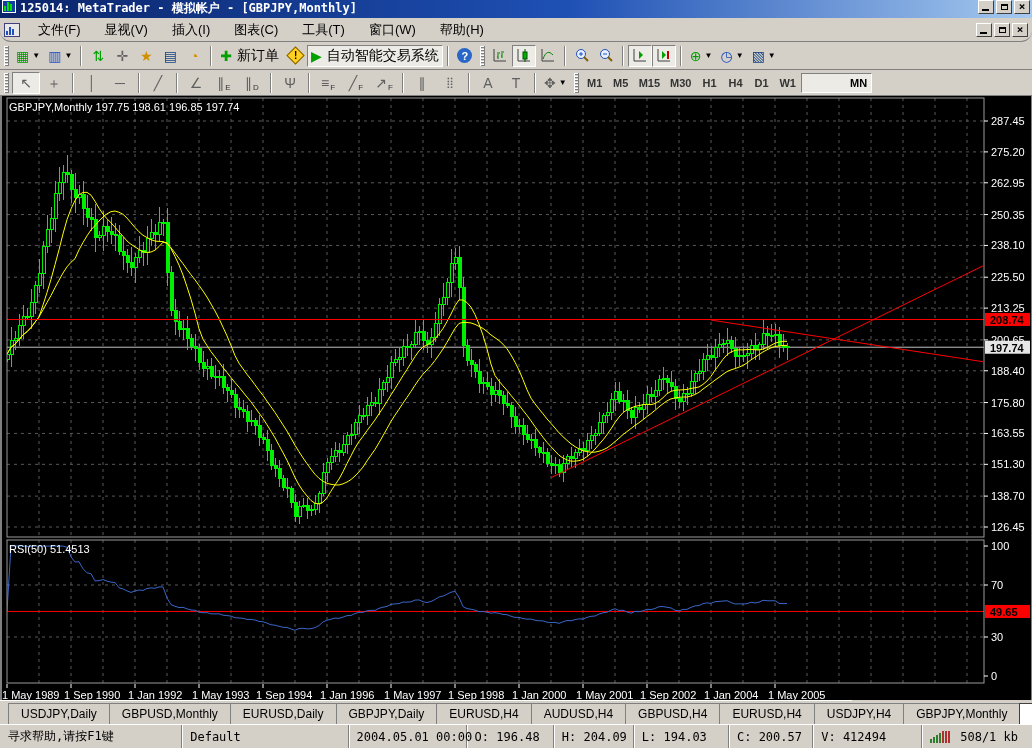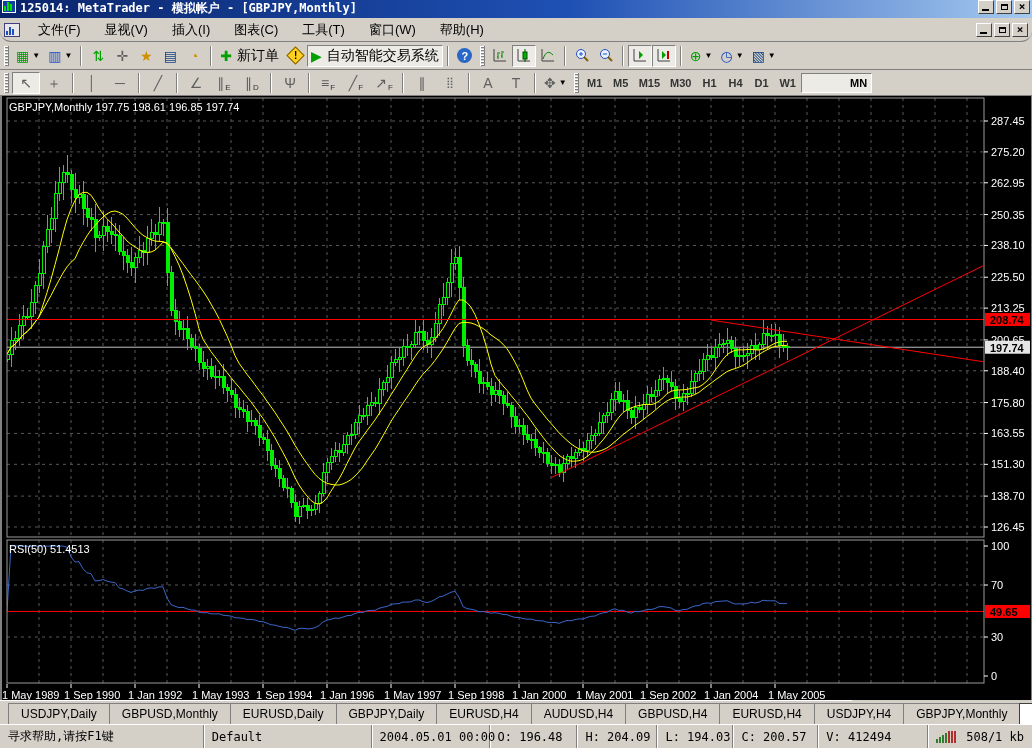--- a/index.html
+++ b/index.html
@@ -897,33 +897,33 @@
     <span class="tab">EURUSD,H4</span>
     <span class="tab">AUDUSD,H4</span>
     <span class="tab">GBPUSD,H4</span>
     <span class="tab">EURUSD,H4</span>
     <span class="tab">USDJPY,H4</span>
     <span class="tab">GBPJPY,Monthly</span>
     <span class="tab active">GBPJPY,Monthly</span>
   </div>
 
 <div class="statusbar">
-  <span class="scell" style="width:204px">寻求帮助,请按F1键</span>
+  <span class="scell" style="width:184px">寻求帮助,请按F1键</span>
   <span class="scell" style="width:168px">Default</span>
   <span class="scell" style="width:118px">2004.05.01 00:00</span>
   <span class="scell" style="width:88px">O: 196.48</span>
   <span class="scell" style="width:80px">H: 204.09</span>
-  <span class="scell" style="width:76px">L: 194.03</span>
+  <span class="scell" style="width:96px">L: 194.03</span>
   <span class="scell" style="width:85px">C: 200.57</span>
   <span class="scell" style="width:110px">V: 412494</span>
   <span class="scell" style="border-right:none; box-shadow:none; flex:1; justify-content:flex-end">
     <span class="conn">
       <i class="cg" style="height:4px"></i>
         <i class="cg" style="height:6px"></i>
         <i class="cg" style="height:8px"></i>
         <i class="cg" style="height:10px"></i>
         <i class="cr" style="height:12px"></i>
         <i class="cr" style="height:12px"></i>
         <i class="cr" style="height:12px"></i>
     </span>
-    <span style="">508/1 kb</span>
+    <span style="margin-right:6px">508/1 kb</span>
   </span>
 </div>
 
 </body></html>

